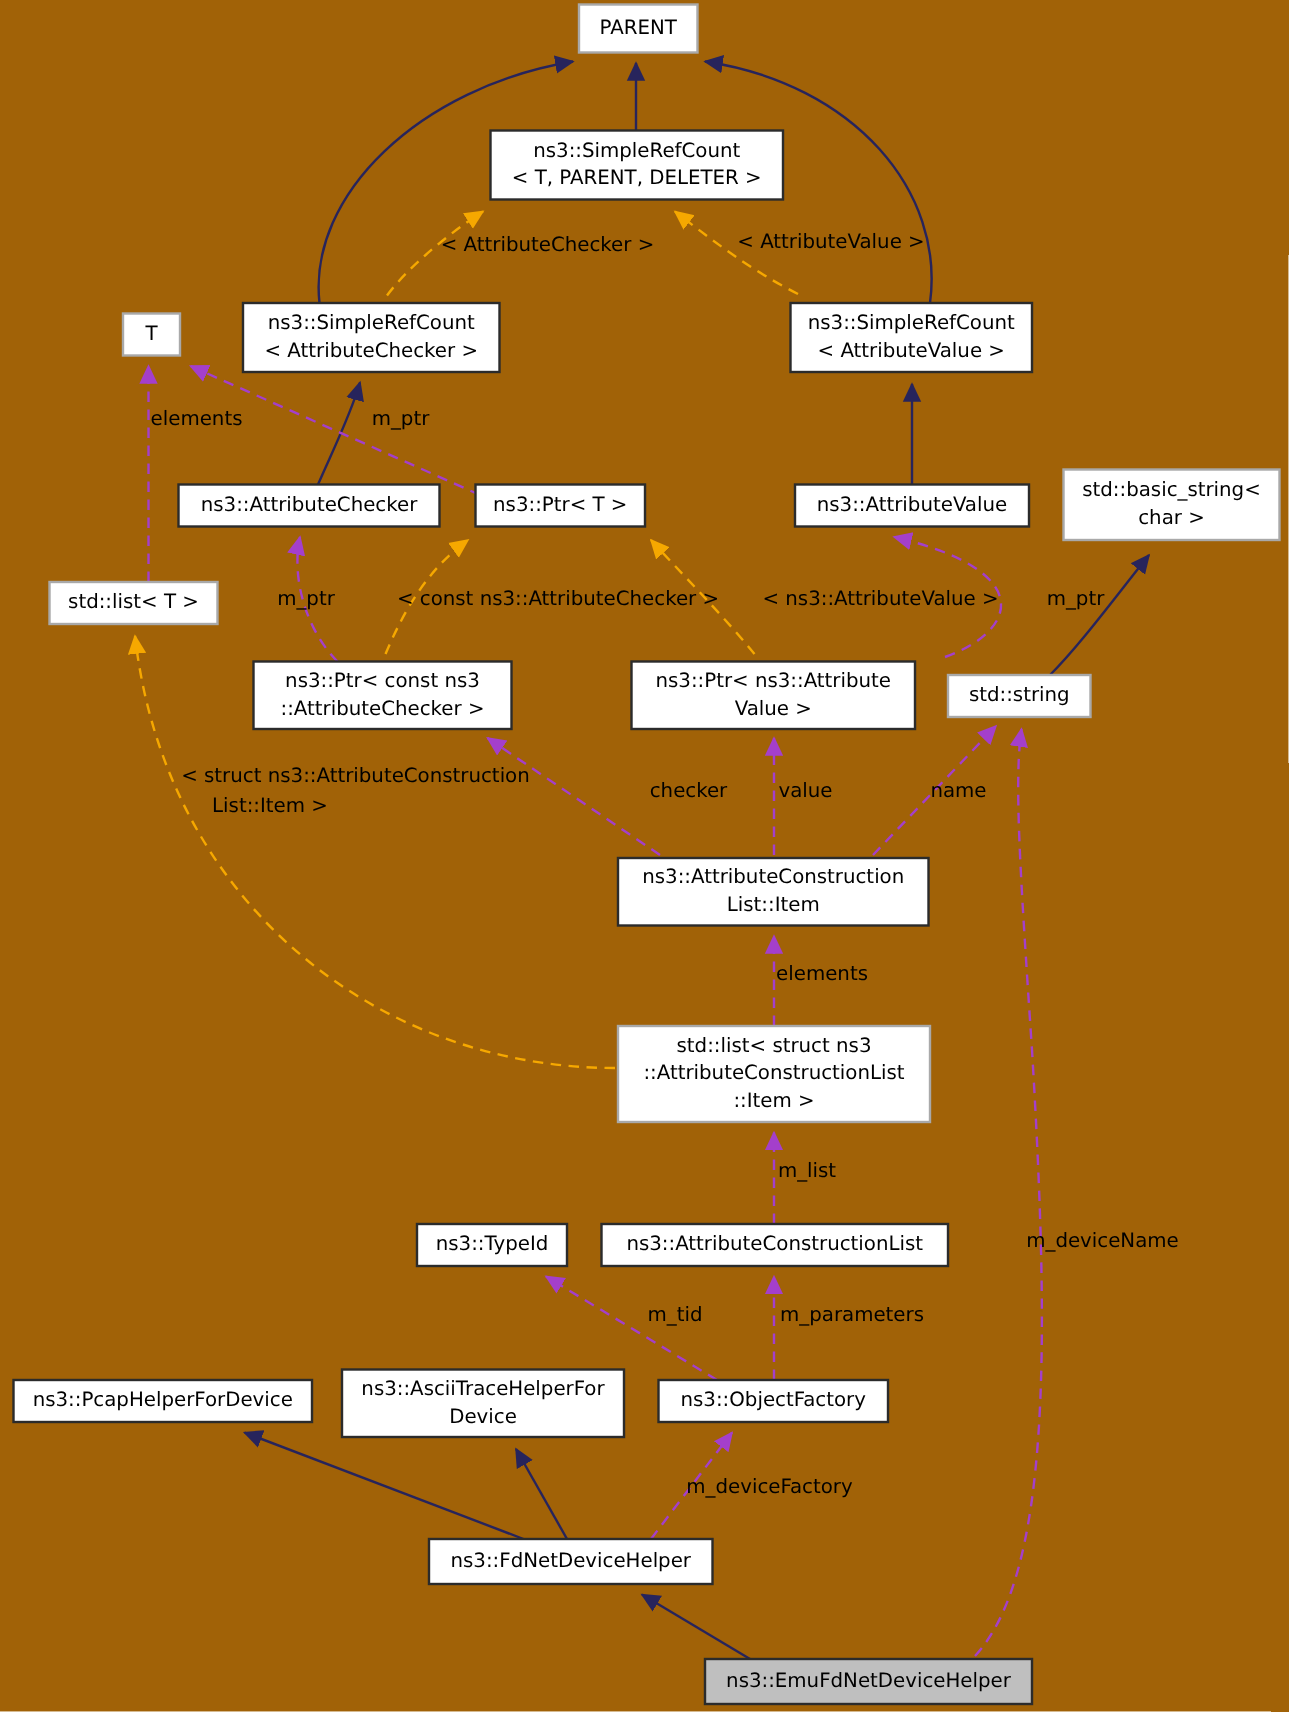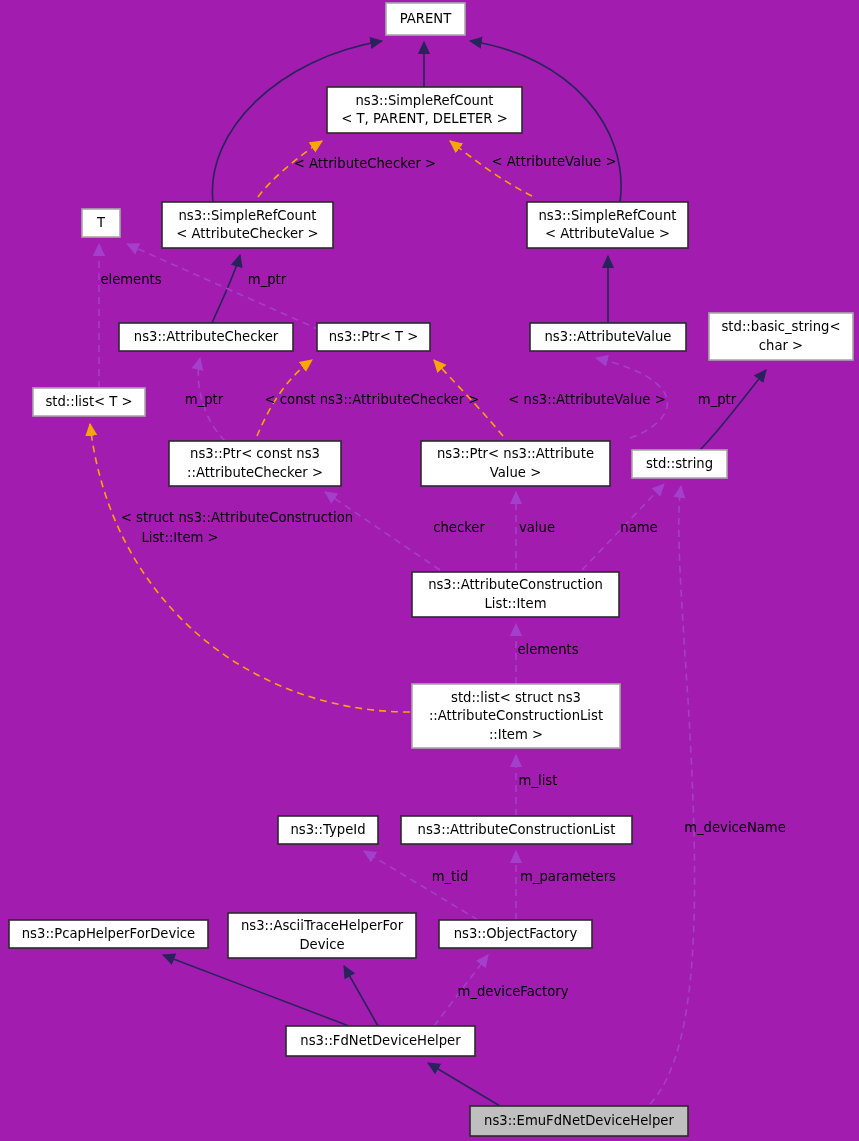--- a/index.html
+++ b/index.html
@@ -4,21 +4,21 @@
 <style>
   html, body {
     margin: 0;
     padding: 0;
     background: #ffffff;
   }
   #diagram-root {
     position: relative;
     width: 859px;
     height: 1141px;
-    background: #a21caf;
+    background: #a16207;
     font-family: "DejaVu Sans", sans-serif;
     overflow: hidden;
   }
   svg.uml-canvas {
     position: absolute;
     left: 0;
     top: 0;
     width: 859px;
     height: 1141px;
   }

